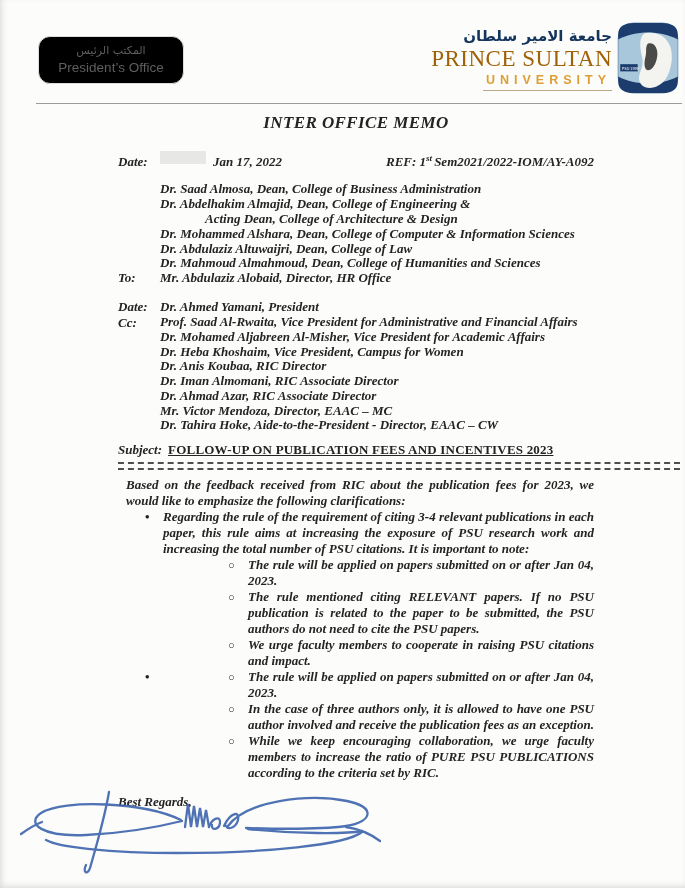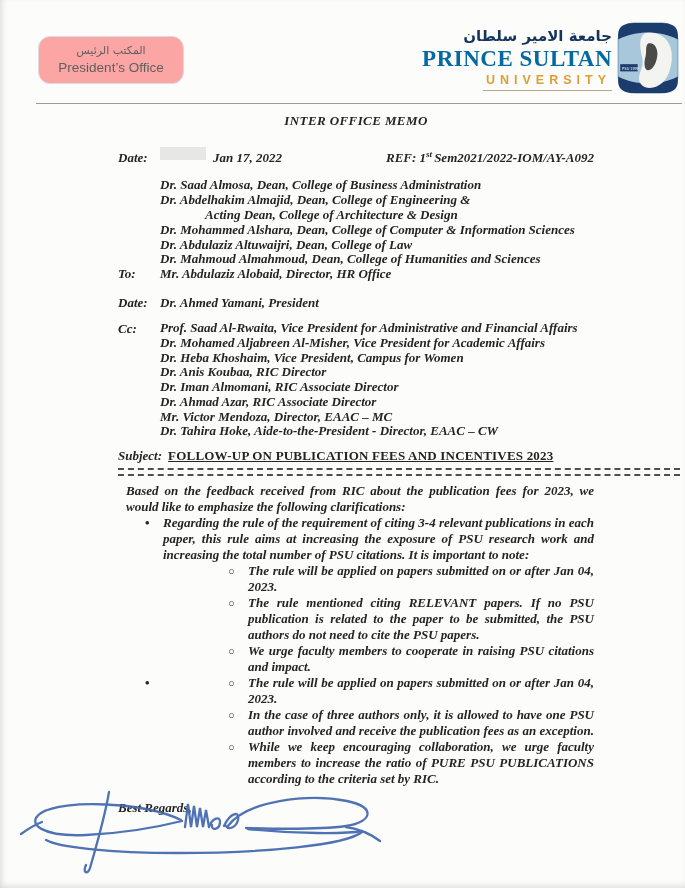--- a/index.html
+++ b/index.html
@@ -4,47 +4,47 @@
 <style>
   html,body{margin:0;padding:0;background:#e9e9e7;}
   .page{
     position:relative;width:685px;height:888px;margin:0 auto;background:#fcfcfb;
     overflow:hidden;font-family:"Liberation Serif",serif;color:#242424;
     box-shadow:inset 5px 0 7px -4px #d9d9d6, inset 0 -5px 7px -4px #d9d9d6;
   }
   
   .office-badge{
     position:absolute;left:38px;top:36px;width:128px;padding:7px 8px;
-    border:1.5px solid #dcdcdc;border-radius:12px;background:#fca5a5;text-align:center;
+    border:1.5px solid #dcdcdc;border-radius:12px;background:#000000;text-align:center;
     font-family:"Liberation Sans",sans-serif;color:#5f5f5f;
   }
   .badge-ar{font-family:"DejaVu Sans",sans-serif;font-size:11px;line-height:14px;}
   .badge-en{font-size:13.5px;line-height:17px;margin-top:1px;}
   .logo{position:absolute;right:6px;top:22px;display:flex;align-items:center;gap:5px;}
   .logo-text{display:flex;flex-direction:column;align-items:flex-end;}
   .logo-ar{font-family:"DejaVu Sans",sans-serif;font-size:15px;font-weight:bold;color:#16355e;direction:rtl;line-height:20px;}
-  .logo-en{font-size:23px;font-weight:bold;color:#0369a1;letter-spacing:.5px;line-height:25px;}
+  .logo-en{font-size:23px;font-weight:normal;color:#a16207;letter-spacing:.5px;line-height:25px;}
   .logo-univ{font-family:"Liberation Sans",sans-serif;font-size:12.5px;font-weight:bold;color:#dd9e33;
     letter-spacing:5px;border-bottom:1.5px solid #b9a887;padding:1px 1px 3px 3px;margin-top:1px;}
   .header-rule{position:absolute;left:36px;right:3px;top:103px;border-top:1.5px solid #9b9b9b;height:0;}
   
   .doc{position:absolute;left:118px;width:476px;top:108px;font-weight:bold;font-style:italic;font-size:13px;}
-  .memo-title{text-align:center;font-size:13px;letter-spacing:.4px;margin-top:5px;}
+  .memo-title{text-align:center;font-size:17px;letter-spacing:.4px;margin-top:5px;}
   .date-row{display:flex;align-items:baseline;margin-top:12px;}
   .lbl{flex:0 0 42px;}
   .redact{display:inline-block;width:46px;height:13px;background:#e7e7e6;margin-right:7px;align-self:center;}
   .ref{margin-left:auto;white-space:nowrap;margin-top:8px;}
   .ref sup{font-size:9px;font-weight:bold;}
   .ref-rest{margin-left:2px;}
   .addr-row{display:flex;margin-top:12px;align-items:flex-end;}
   .addr-list{flex:1;}
   .addr-list .addr-line{line-height:14.8px;}
   .addr-line.indent{padding-left:45px;}
   .from-row{display:flex;margin-top:13px;}
-  .cc-row{display:flex;margin-top:10px;font-style:italic;}
+  .cc-row{display:flex;margin-top:0;font-style:italic;}
   .subject-row{margin-top:9px;}
   .subject-lbl{margin-right:6px;}
   .subject-value{font-style:normal;text-decoration:underline;letter-spacing:.2px;margin-top:16px;}
   .equals-divider{height:4px;border-top:2px dashed #4f4f4f;border-bottom:2px dashed #4f4f4f;margin-top:4px;margin-right:-86px;}
   .intro{margin-top:7px;text-align:justify;line-height:16px;margin-left:8px;}
   .li{position:relative;text-align:justify;line-height:16px;}
   .li .marker{position:absolute;font-style:normal;}
   .li.l1{padding-left:45px;}
   .li.l1 .marker{left:27px;top:0;}
   .li.l2{padding-left:130px;}

